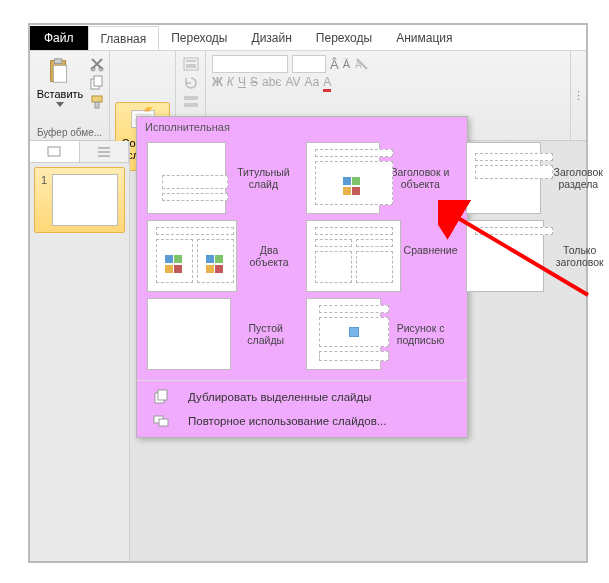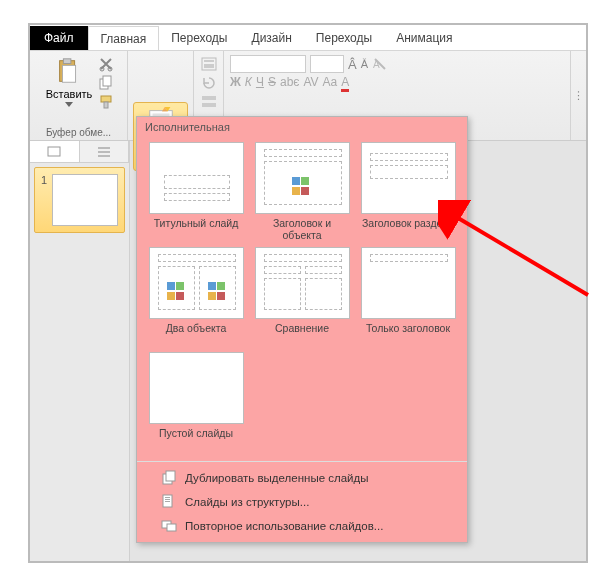--- a/index.html
+++ b/index.html
@@ -144,38 +144,37 @@
     margin: 4px;
     border-radius: 2px;
   }
   .thumb-num { font-size: 11px; color: #555; width: 8px; }
   .thumb-prev { width: 70px; height: 52px; background: #fff; border: 1px solid #bbb; }
   
   .dropdown {
     position: absolute;
     left: 136px; top: 116px;
     width: 332px;
-    background: #fca5a5;
+    background: #f0abfc;
     border: 1px solid #b5b5b5;
     box-shadow: 2px 2px 6px rgba(0,0,0,0.25);
   }
   .dd-head {
     font-size: 11px;
     color: #555;
     padding: 4px 8px 3px 8px;
   }
   .layout-grid {
     display: grid;
     grid-template-columns: repeat(3, 1fr);
     gap: 2px 4px;
     padding: 4px 8px 8px 8px;
   }
   .layout-item {
     display: flex;
-    flex-direction: column;
     align-items: center;
     gap: 3px;
     padding: 2px;
     cursor: pointer;
     border-radius: 2px;
   }
   .layout-thumb {
     width: 95px; height: 72px;
     background: #fff;
     border: 1px solid #bcbcbc;
@@ -190,22 +189,22 @@
     min-height: 24px;
   }
   .ph { position: absolute; border: 1px dashed #b9b9b9; background: #fff; }
   .cico { position:absolute; display:flex; gap:1px; }
   .cico span { width:8px; height:8px; }
   .dd-sep { height: 1px; background: #ddd; margin: 0; }
   .dd-menu { padding: 4px 0; }
   .dd-menuitem {
     display: flex;
     align-items: center;
-    gap: 8px;
-    padding: 4px 24px;
+    gap: 19px;
+    padding: 4px 16px;
     font-size: 11.5px;
     color: #333;
     cursor: pointer;
   }
   
   .arrow {
     position: absolute;
     left: 438px; top: 200px;
     pointer-events: none;
   }
@@ -219,21 +218,21 @@
     <div class="tab file">Файл</div>
     <div class="tab active">Главная</div>
     <div class="tab">Переходы</div>
     <div class="tab">Дизайн</div>
     <div class="tab">Переходы</div>
     <div class="tab">Анимация</div>
   </div>
 
   <div class="ribbon">
 
-    <div class="group" style="width:98px">
+    <div class="group" style="width:80px">
       <div class="group-body">
         <div class="big-btn">
           <svg class="icon32" viewBox="0 0 32 32">
             <rect x="6" y="5" width="16" height="22" fill="#d8b05a" stroke="#a3803c"></rect>
             <rect x="10" y="3" width="8" height="5" fill="#ccc" stroke="#999"></rect>
             <rect x="9" y="10" width="14" height="18" fill="#fff" stroke="#aaa"></rect>
           </svg>
           <span>Вставить</span>
           <svg width="8" height="5">
               <path d="M0 0 L8 0 L4 5 Z" fill="#666"></path>
@@ -427,43 +426,43 @@
       </div>
       <div class="layout-label">Только заголовок</div>
     </div>
 
     <div class="layout-item">
       <div class="layout-thumb"></div>
       <div class="layout-label">Пустой слайды</div>
     </div>
 
 
+    <div class="layout-item">
+      <div class="layout-thumb">
+        <div class="ph" style="left:12px;top:6px;width:70px;height:8px"></div>
+        <div class="ph" style="left:12px;top:18px;width:70px;height:30px"></div>
+        <div style="position:absolute;left:42px;top:28px;width:10px;height:10px;background:#7ab7e8;border:1px solid #5a9bd5"></div>
+        <div class="ph" style="left:12px;top:52px;width:70px;height:10px"></div>
+      </div>
+      <div class="layout-label">Рисунок с подписью</div>
+    </div>
 
   </div>
 
   <div class="dd-sep"></div>
   <div class="dd-menu">
     <div class="dd-menuitem">
       <svg class="icon16" viewBox="0 0 16 16">
           <rect x="2" y="4" width="9" height="10" fill="#fff" stroke="#999"></rect>
           <rect x="5" y="1" width="9" height="10" fill="#fff" stroke="#999"></rect>
         </svg>
       <span>Дублировать выделенные слайды</span>
     </div>
     <div class="dd-menuitem">
       <svg class="icon16" viewBox="0 0 16 16">
-          <rect x="2" y="1" width="9" height="12" fill="#fff" stroke="#999"></rect>
-          <rect x="4" y="3" width="5" height="1" fill="#aaa"></rect>
-          <rect x="4" y="5" width="5" height="1" fill="#aaa"></rect>
-          <rect x="4" y="7" width="5" height="1" fill="#aaa"></rect>
-        </svg>
-      <span>Слайды из структуры...</span>
-    </div>
-    <div class="dd-menuitem">
-      <svg class="icon16" viewBox="0 0 16 16">
           <rect x="1" y="3" width="9" height="7" fill="#fff" stroke="#999"></rect>
           <rect x="6" y="6" width="9" height="7" fill="#fff" stroke="#999"></rect>
         </svg>
       <span>Повторное использование слайдов...</span>
     </div>
   </div>
 </div>
 
 <svg class="arrow" width="160" height="110">
   <defs>

